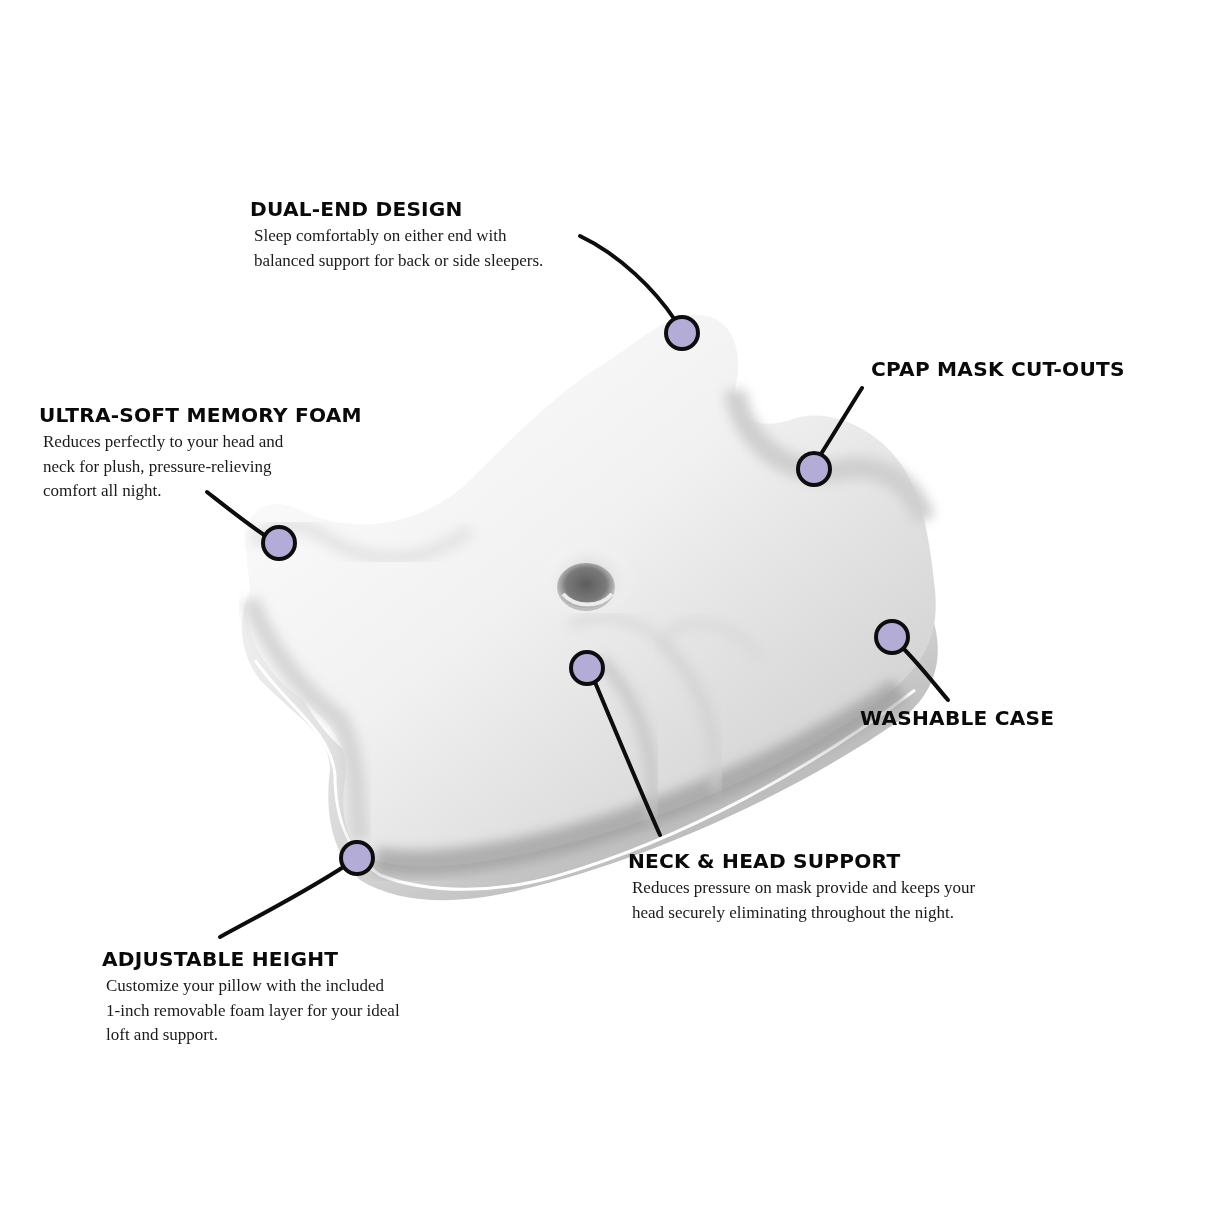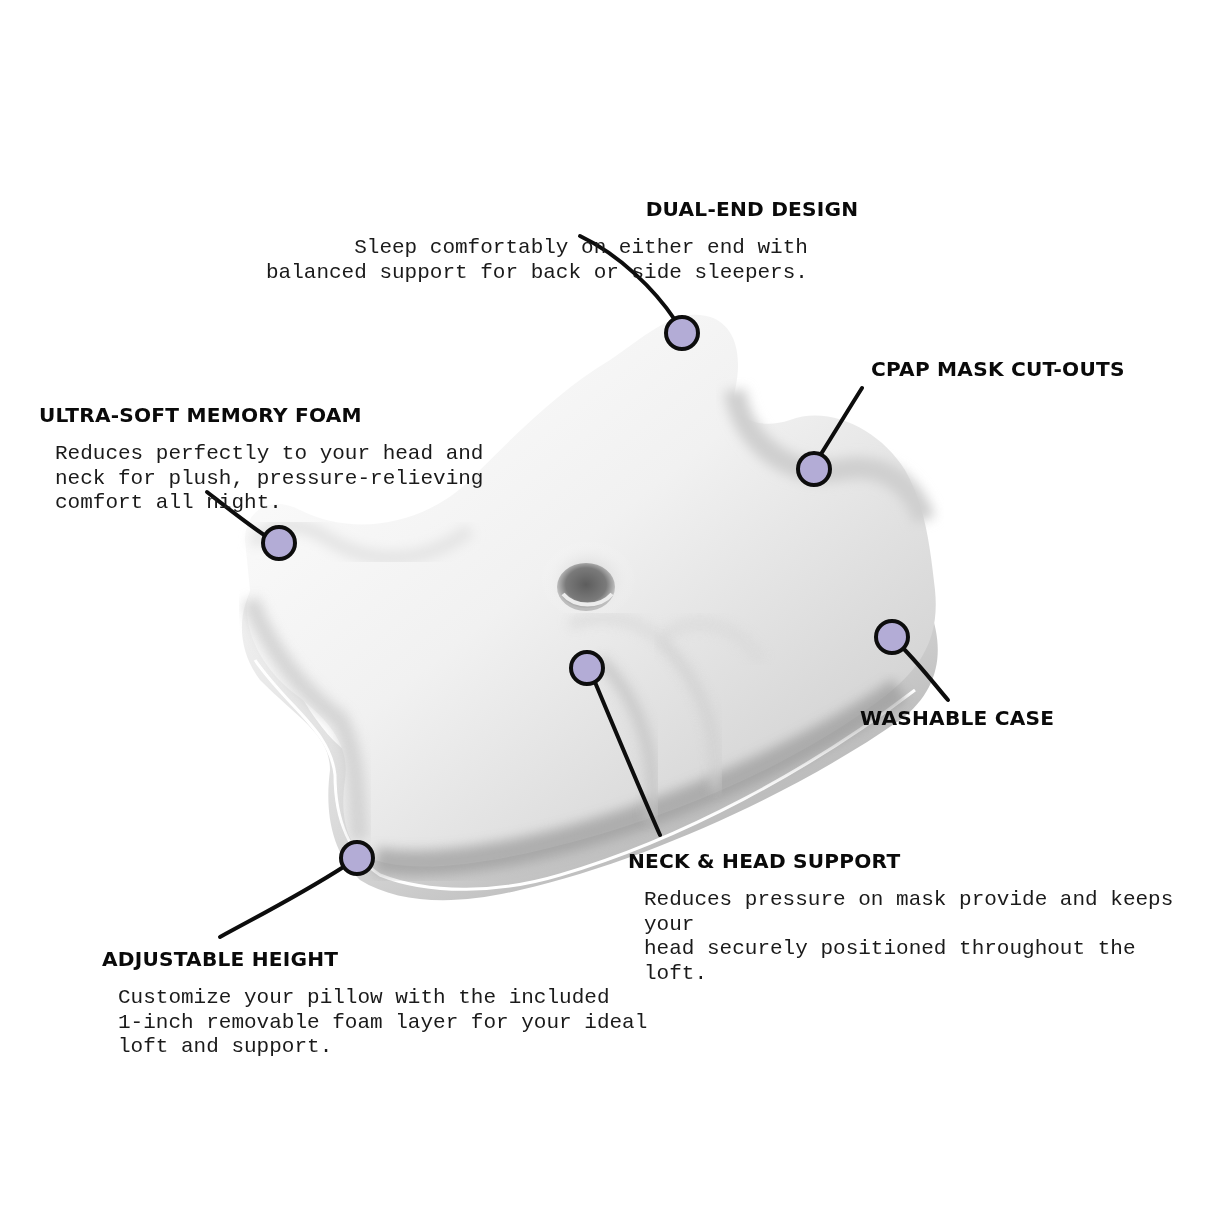--- a/index.html
+++ b/index.html
@@ -1,20 +1,20 @@
 <!DOCTYPE html>
 <html><head>
 <meta charset="utf-8">
 <style>
   html, body { margin:0; padding:0; background:#ffffff; }
   body { width:1214px; height:1214px; position:relative; overflow:hidden; font-family:"Liberation Sans", sans-serif; color:#111; }
   .scene { position:absolute; left:0; top:0; width:1214px; height:1214px; }
   .callout { position:absolute; }
   .callout h3 { margin:0 0 4px 0; font-family:"DejaVu Sans", sans-serif; font-weight:900; font-size:19px; letter-spacing:0.2px; color:#0a0a0a; white-space:nowrap; transform:scaleX(1.06); transform-origin:left center; }
-  .callout p { margin:16px; font-family:Liberation Mono, monospace; font-size:21px; line-height:24.5px; color:#1a1a1a; }
+  .callout p { margin:4px; font-family:Liberation Serif, serif; font-size:17px; line-height:24.5px; color:#1a1a1a; }
 </style>
 </head>
 <body>
 
 <svg class="scene" width="1214" height="1214" viewBox="0 0 1214 1214" xmlns="http://www.w3.org/2000/svg">
   <defs>
     <linearGradient id="baseGrad" x1="0" y1="0" x2="1" y2="1">
       <stop offset="0" stop-color="#f4f4f4"></stop>
       <stop offset="0.5" stop-color="#d8d8d8"></stop>
       <stop offset="1" stop-color="#9c9c9c"></stop>
@@ -85,39 +85,39 @@
   <g stroke="#0d0d0d" stroke-width="4" fill="#b3acd6">
     <circle cx="682" cy="333" r="16"></circle>
     <circle cx="279" cy="543" r="16"></circle>
     <circle cx="814" cy="469" r="16"></circle>
     <circle cx="892" cy="637" r="16"></circle>
     <circle cx="587" cy="668" r="16"></circle>
     <circle cx="357" cy="858" r="16"></circle>
   </g>
 </svg>
 
-<div class="callout" style="left:250px; top:198px;text-align:right;">
+<div class="callout" style="left:250px; top:198px;">
   <h3>DUAL-END DESIGN</h3>
   <p><span>Sleep comfortably on either end with</span><br><span>balanced support for back or side sleepers.</span></p>
 </div>
 
 <div class="callout" style="left:39px; top:404px;">
   <h3>ULTRA-SOFT MEMORY FOAM</h3>
   <p><span>Reduces perfectly to your head and</span><br><span>neck for plush, pressure-relieving</span><br><span>comfort all night.</span></p>
 </div>
 
 <div class="callout" style="left:871px; top:358px;">
   <h3>CPAP MASK CUT-OUTS</h3>
 </div>
 
 <div class="callout" style="left:860px; top:707px;">
   <h3>WASHABLE CASE</h3>
 </div>
 
 <div class="callout" style="left:628px; top:850px;">
   <h3>NECK &amp; HEAD SUPPORT</h3>
-  <p><span>Reduces pressure on mask provide and keeps your</span><br><span>head securely positioned throughout the loft.</span></p>
+  <p><span>Reduces pressure on mask provide and keeps your</span><br><span>head securely eliminating throughout the night.</span></p>
 </div>
 
 <div class="callout" style="left:102px; top:948px;">
   <h3>ADJUSTABLE HEIGHT</h3>
   <p><span>Customize your pillow with the included</span><br><span>1-inch removable foam layer for your ideal</span><br><span>loft and support.</span></p>
 </div>
 
 </body></html>

